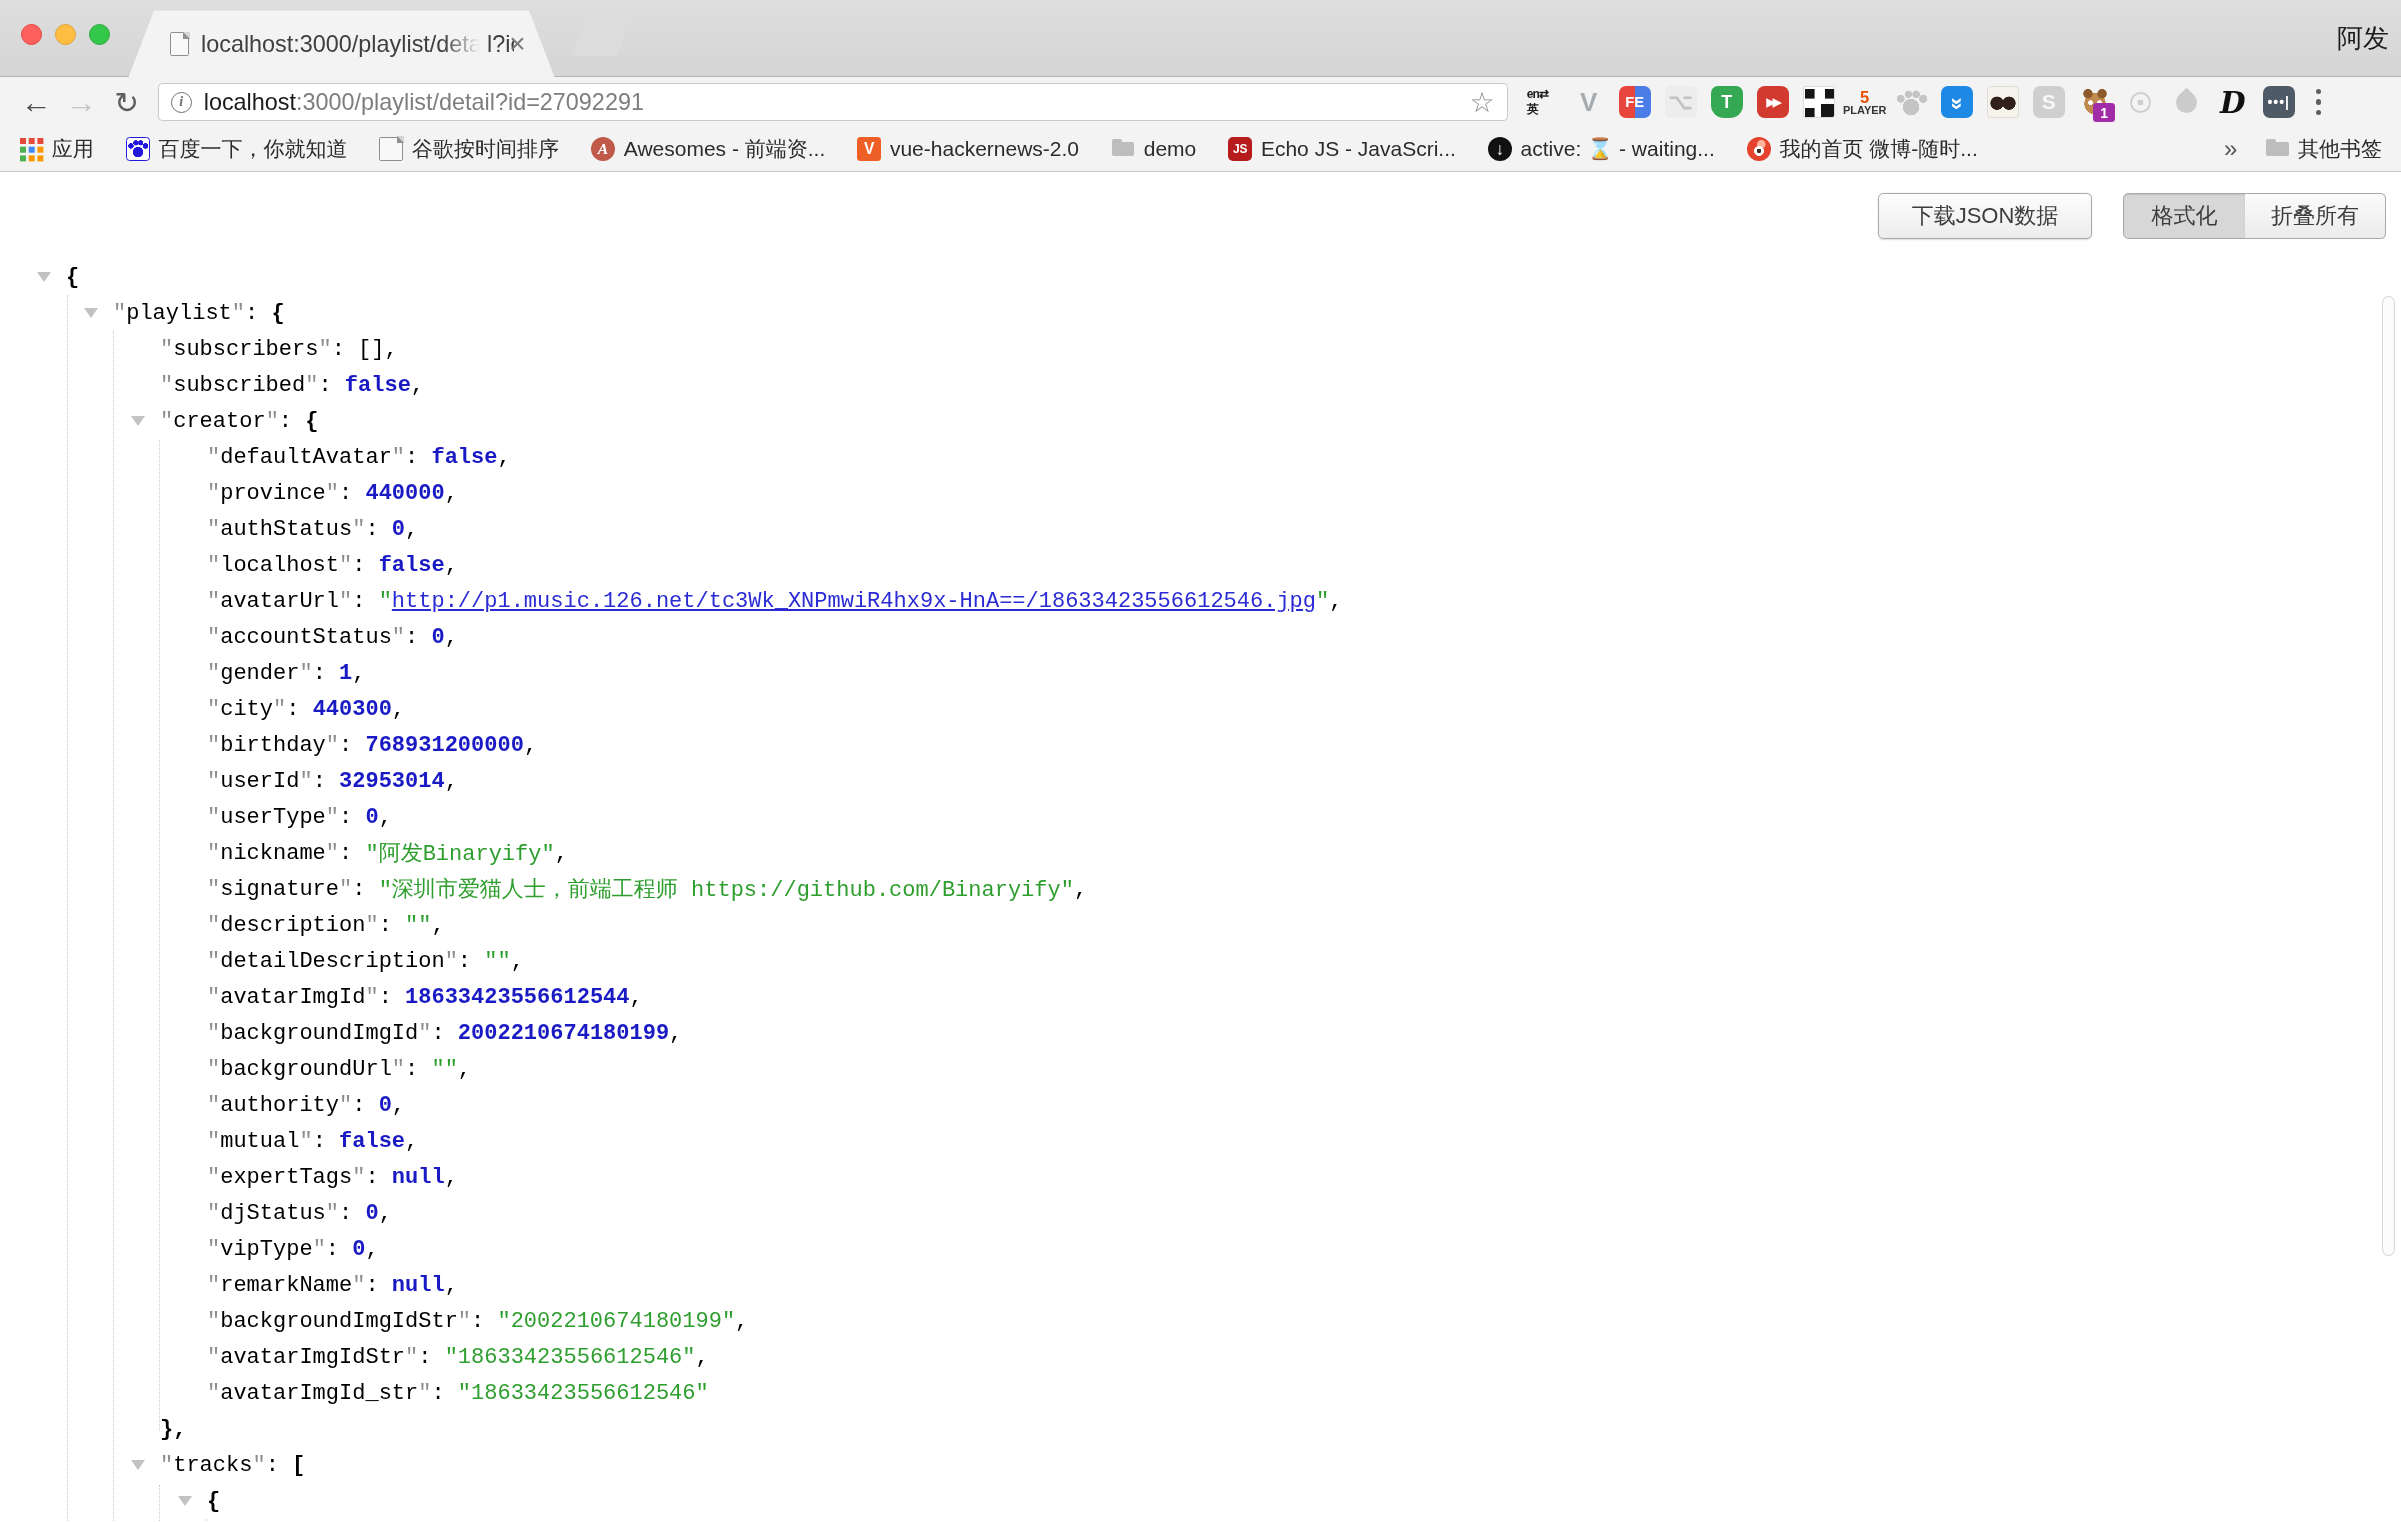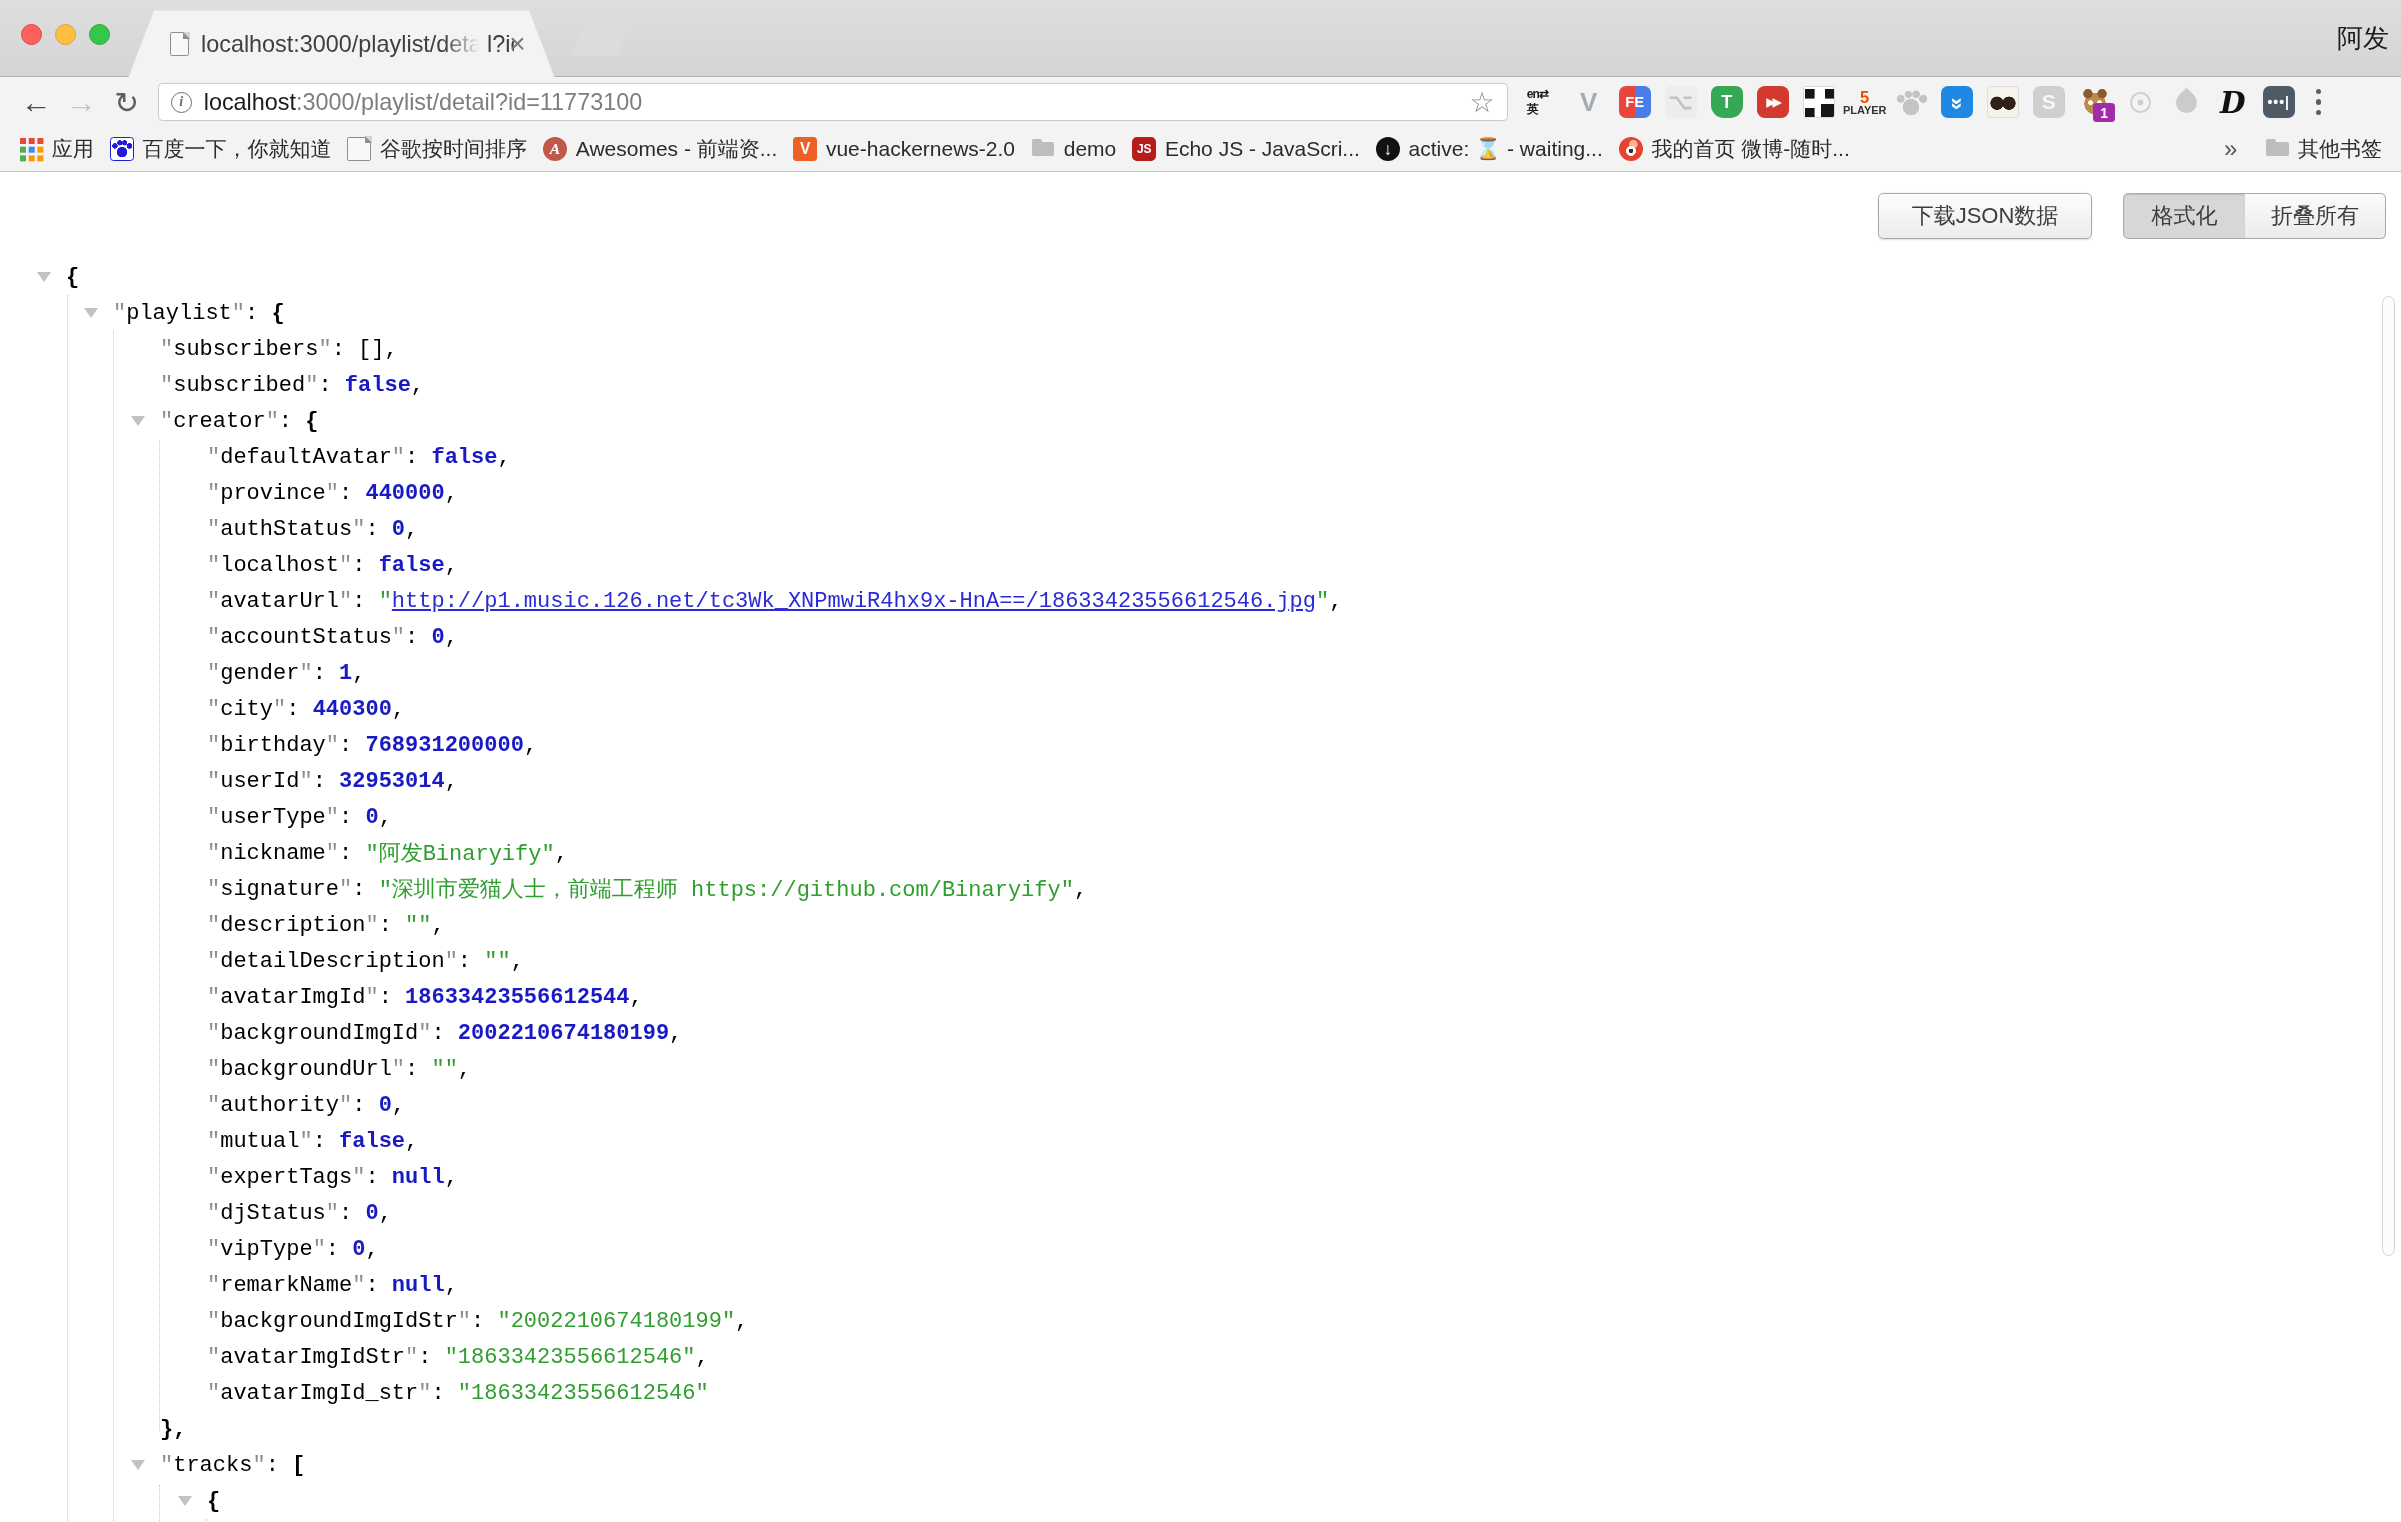--- a/index.html
+++ b/index.html
@@ -186,21 +186,21 @@
   <div class="newtab"></div>
   <div class="profile">阿发</div>
 </div>
 
 <div class="toolbar">
   <div class="navbtn back">←</div>
   <div class="navbtn forward">→</div>
   <div class="navbtn reload">↻</div>
   <div class="urlbox">
     <div class="info-ic">i</div>
-    <div class="urltext"><span class="urlhost">localhost</span><span class="urlrest">:3000/playlist/detail?id=11773100</span></div>
+    <div class="urltext"><span class="urlhost">localhost</span><span class="urlrest">:3000/playlist/detail?id=27092291</span></div>
     <div class="star">☆</div>
   </div>
   <div class="exts" id="ext-row">
       <div class="ext translate-icon">
         <span class="g">en⇄英</span>
       </div>
       <div class="ext vue-devtools-icon">
         <span class="g">V</span>
       </div>
       <div class="ext fe-icon">
@@ -252,21 +252,21 @@
       </div>
     </div>
   <div class="menu-dots">
       <i></i>
       <i></i>
       <i></i>
     </div>
 </div>
 
 <div class="bmbar">
-  <span id="bm-items" style="display:flex;gap:16px;">
+  <span id="bm-items" style="display:flex;gap:32px;">
       <span class="bm">
         <span class="bm-ic apps-grid-icon"></span>
         <span>应用</span>
       </span>
       <span class="bm">
         <span class="bm-ic baidu-paw-icon"></span>
         <span>百度一下，你就知道</span>
       </span>
       <span class="bm">
         <span class="bm-ic page-ic"></span>

